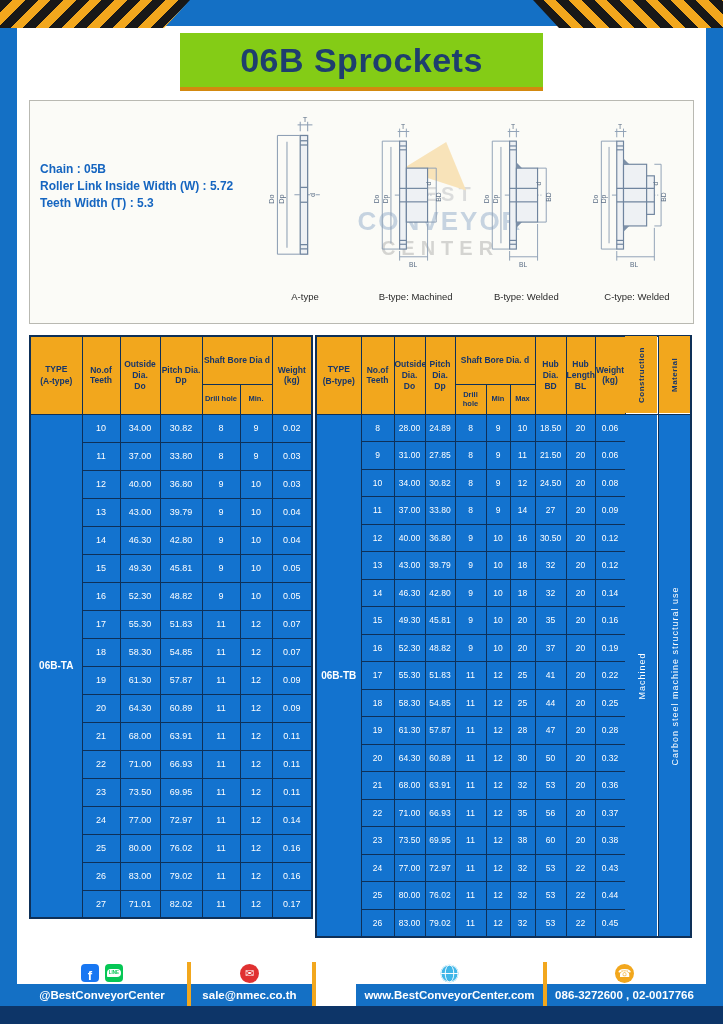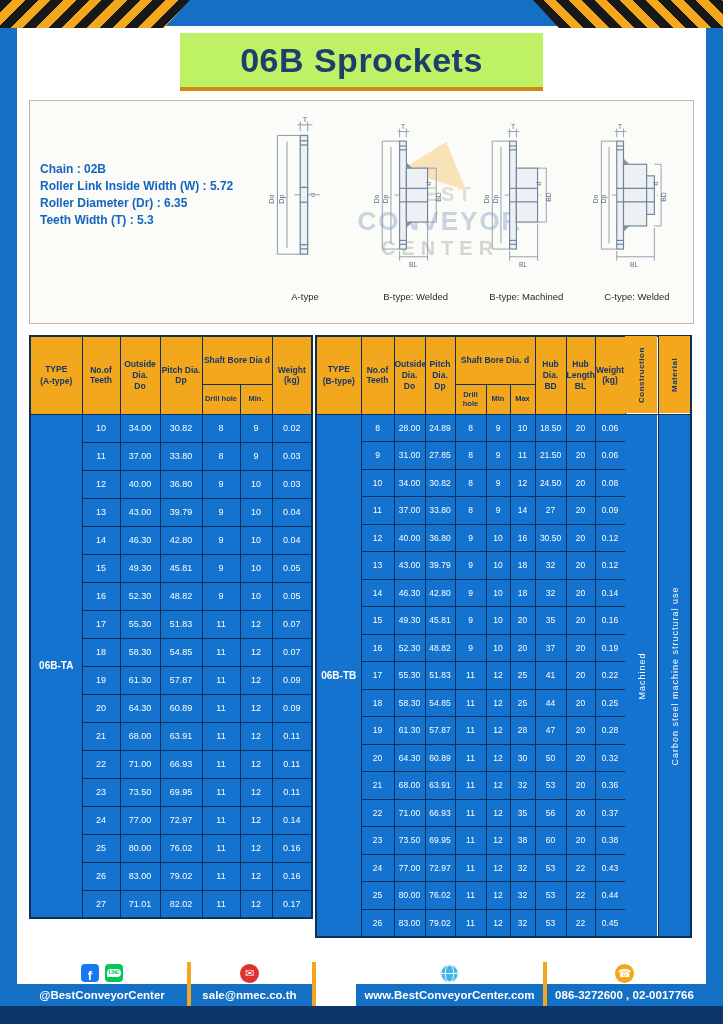--- a/index.html
+++ b/index.html
@@ -7,21 +7,21 @@
   body { font-family: "Liberation Sans", sans-serif; background:#fff; }
   .page { position:relative; width:723px; height:1024px; background:#1470c5; overflow:hidden; }
   .hazard { position:absolute; top:0; width:190px; height:28px; z-index:6;
             background: repeating-linear-gradient(135deg,#181818 0 9px,#f2a71d 9px 18px); }
   .hazard.left  { left:0;  clip-path: polygon(0 0,100% 0,calc(100% - 26px) 100%,0 100%); }
   .hazard.right { right:0; clip-path: polygon(0 0,100% 0,100% 100%,26px 100%);
             background: repeating-linear-gradient(45deg,#181818 0 9px,#f2a71d 9px 18px); }
   .sheet { position:absolute; left:17px; top:26px; width:689px; height:980px; background:#ffffff; z-index:2; }
   .bottom-strip { position:absolute; left:0; bottom:0; width:100%; height:18px; background:#0d3568; z-index:3; }
 
-  .banner { position:absolute; left:163px; top:7px; width:363px; height:58px; background:#bef264;
+  .banner { position:absolute; left:163px; top:7px; width:363px; height:58px; background:#84cc16;
             border-bottom:4px solid #d3890f; display:flex; align-items:center; justify-content:center;
             color:#1e3e6e; font-size:34px; font-weight:bold; letter-spacing:.5px; }
 
   .infobox { position:absolute; left:12px; top:74px; width:665px; height:224px; background:#fbfbf7;
              border:1px solid #b9b9b2; overflow:hidden; }
   .spec-list { position:absolute; left:10px; top:60px; width:235px; z-index:3; }
   .spec-line { color:#1565c0; font-weight:bold; font-size:12px; line-height:17px; white-space:nowrap; }
 
   .watermark { position:absolute; left:290px; top:40px; width:240px; text-align:center; opacity:.28; z-index:1; }
   .wm-mark { width:0; height:0; margin:0 auto 2px auto; border-left:34px solid transparent; border-right:34px solid transparent;
@@ -85,23 +85,22 @@
 
     <div class="infobox">
       <div class="watermark">
         <div class="wm-mark"></div>
         <div class="wm-best">BEST</div>
         <div class="wm-conveyor">CONVEYOR</div>
         <div class="wm-center">CENTER</div>
       </div>
 
       <div class="spec-list">
-          <div class="spec-line">Chain : 02B</div>
+          <div class="spec-line">Chain : 05B</div>
           <div class="spec-line">Roller Link Inside Width (W) : 5.72</div>
-          <div class="spec-line">Roller Diameter (Dr) : 6.35</div>
           <div class="spec-line">Teeth Width (T) : 5.3</div>
         </div>
 
       <div class="drawings">
 
         <div class="drawing">
           <svg viewBox="0 0 100 150">
             <g stroke="#8fa0b5" stroke-width="1" fill="none">
               <line x1="43" y1="6" x2="57" y2="6"></line>
               <line x1="45.5" y1="3" x2="45.5" y2="12"></line>
@@ -120,20 +119,58 @@
                 <line x1="45.5" y1="123" x2="52.5" y2="123"></line>
               <line x1="45.5" y1="65" x2="52.5" y2="65"></line>
                 <line x1="45.5" y1="79" x2="52.5" y2="79"></line>
             </g>
             <text class="dimtext" x="50" y="10" text-anchor="middle" transform="translate(0,-7)">T</text>
             <text class="dimtext" transform="rotate(-90 21 76)" x="21" y="76" text-anchor="middle">Do</text>
             <text class="dimtext" transform="rotate(-90 30 76)" x="30" y="76" text-anchor="middle">Dp</text>
             <text class="dimtext" transform="rotate(-90 59 72)" x="59" y="72" text-anchor="middle">d</text>
           </svg>
           <div class="caption">A-type</div>
+        </div>
+
+        <div class="drawing">
+          <svg viewBox="0 0 110 150">
+            <g stroke="#8fa0b5" stroke-width="1" fill="none">
+              <line x1="36" y1="6" x2="48" y2="6"></line>
+              <line x1="38" y1="3" x2="38" y2="12"></line>
+                <line x1="45" y1="3" x2="45" y2="12"></line>
+              <line x1="20" y1="16" x2="20" y2="128"></line>
+                <line x1="20" y1="16" x2="38" y2="16"></line>
+                <line x1="20" y1="128" x2="38" y2="128"></line>
+              <line x1="29" y1="22" x2="29" y2="122"></line>
+              <line x1="76" y1="44" x2="76" y2="100"></line>
+                <line x1="67" y1="44" x2="76" y2="44"></line>
+                <line x1="67" y1="100" x2="76" y2="100"></line>
+              <line x1="38" y1="136" x2="67" y2="136"></line>
+                <line x1="38" y1="130" x2="38" y2="140"></line>
+                <line x1="67" y1="102" x2="67" y2="140"></line>
+              <line x1="33" y1="72" x2="72" y2="72" stroke-dasharray="5 2 1 2"></line>
+            </g>
+            <g stroke="#6f849e" stroke-width="1.2" fill="#eef1f4">
+              <rect x="38" y="16" width="7" height="112"></rect>
+              <rect x="45" y="44" width="22" height="56"></rect>
+              <line x1="38" y1="21" x2="45" y2="21"></line>
+                <line x1="38" y1="25" x2="45" y2="25"></line>
+              <line x1="38" y1="119" x2="45" y2="119"></line>
+                <line x1="38" y1="123" x2="45" y2="123"></line>
+              <line x1="38" y1="65" x2="67" y2="65"></line>
+                <line x1="38" y1="79" x2="67" y2="79"></line>
+            </g>
+            <text class="dimtext" x="41.5" y="3" text-anchor="middle">T</text>
+            <text class="dimtext" transform="rotate(-90 17 76)" x="17" y="76" text-anchor="middle">Do</text>
+            <text class="dimtext" transform="rotate(-90 26 76)" x="26" y="76" text-anchor="middle">Dp</text>
+            <text class="dimtext" transform="rotate(-90 71 60)" x="71" y="60" text-anchor="middle">d</text>
+            <text class="dimtext" transform="rotate(-90 81 74)" x="81" y="74" text-anchor="middle">BD</text>
+            <text class="dimtext" x="52" y="147" text-anchor="middle">BL</text>
+          </svg>
+          <div class="caption">B-type: Machined</div>
         </div>
 
         <div class="drawing">
           <svg viewBox="0 0 110 150">
             <g stroke="#8fa0b5" stroke-width="1" fill="none">
               <line x1="36" y1="6" x2="48" y2="6"></line>
               <line x1="38" y1="3" x2="38" y2="12"></line>
                 <line x1="45" y1="3" x2="45" y2="12"></line>
               <line x1="20" y1="16" x2="20" y2="128"></line>
                 <line x1="20" y1="16" x2="38" y2="16"></line>
@@ -160,58 +197,20 @@
             <polygon points="45,44 51,44 45,38" fill="#7d90a8"></polygon>
             <polygon points="45,100 51,100 45,106" fill="#7d90a8"></polygon>
             <text class="dimtext" x="41.5" y="3" text-anchor="middle">T</text>
             <text class="dimtext" transform="rotate(-90 17 76)" x="17" y="76" text-anchor="middle">Do</text>
             <text class="dimtext" transform="rotate(-90 26 76)" x="26" y="76" text-anchor="middle">Dp</text>
             <text class="dimtext" transform="rotate(-90 71 60)" x="71" y="60" text-anchor="middle">d</text>
             <text class="dimtext" transform="rotate(-90 81 74)" x="81" y="74" text-anchor="middle">BD</text>
             <text class="dimtext" x="52" y="147" text-anchor="middle">BL</text>
           </svg>
           <div class="caption">B-type: Welded</div>
-        </div>
-
-        <div class="drawing">
-          <svg viewBox="0 0 110 150">
-            <g stroke="#8fa0b5" stroke-width="1" fill="none">
-              <line x1="36" y1="6" x2="48" y2="6"></line>
-              <line x1="38" y1="3" x2="38" y2="12"></line>
-                <line x1="45" y1="3" x2="45" y2="12"></line>
-              <line x1="20" y1="16" x2="20" y2="128"></line>
-                <line x1="20" y1="16" x2="38" y2="16"></line>
-                <line x1="20" y1="128" x2="38" y2="128"></line>
-              <line x1="29" y1="22" x2="29" y2="122"></line>
-              <line x1="76" y1="44" x2="76" y2="100"></line>
-                <line x1="67" y1="44" x2="76" y2="44"></line>
-                <line x1="67" y1="100" x2="76" y2="100"></line>
-              <line x1="38" y1="136" x2="67" y2="136"></line>
-                <line x1="38" y1="130" x2="38" y2="140"></line>
-                <line x1="67" y1="102" x2="67" y2="140"></line>
-              <line x1="33" y1="72" x2="72" y2="72" stroke-dasharray="5 2 1 2"></line>
-            </g>
-            <g stroke="#6f849e" stroke-width="1.2" fill="#eef1f4">
-              <rect x="38" y="16" width="7" height="112"></rect>
-              <rect x="45" y="44" width="22" height="56"></rect>
-              <line x1="38" y1="21" x2="45" y2="21"></line>
-                <line x1="38" y1="25" x2="45" y2="25"></line>
-              <line x1="38" y1="119" x2="45" y2="119"></line>
-                <line x1="38" y1="123" x2="45" y2="123"></line>
-              <line x1="38" y1="65" x2="67" y2="65"></line>
-                <line x1="38" y1="79" x2="67" y2="79"></line>
-            </g>
-            <text class="dimtext" x="41.5" y="3" text-anchor="middle">T</text>
-            <text class="dimtext" transform="rotate(-90 17 76)" x="17" y="76" text-anchor="middle">Do</text>
-            <text class="dimtext" transform="rotate(-90 26 76)" x="26" y="76" text-anchor="middle">Dp</text>
-            <text class="dimtext" transform="rotate(-90 71 60)" x="71" y="60" text-anchor="middle">d</text>
-            <text class="dimtext" transform="rotate(-90 81 74)" x="81" y="74" text-anchor="middle">BD</text>
-            <text class="dimtext" x="52" y="147" text-anchor="middle">BL</text>
-          </svg>
-          <div class="caption">B-type: Machined</div>
         </div>
 
         <div class="drawing">
           <svg viewBox="0 0 110 150">
             <g stroke="#8fa0b5" stroke-width="1" fill="none">
               <line x1="32" y1="6" x2="44" y2="6"></line>
               <line x1="34" y1="3" x2="34" y2="12"></line>
                 <line x1="41" y1="3" x2="41" y2="12"></line>
               <line x1="18" y1="16" x2="18" y2="128"></line>
                 <line x1="18" y1="16" x2="34" y2="16"></line>

